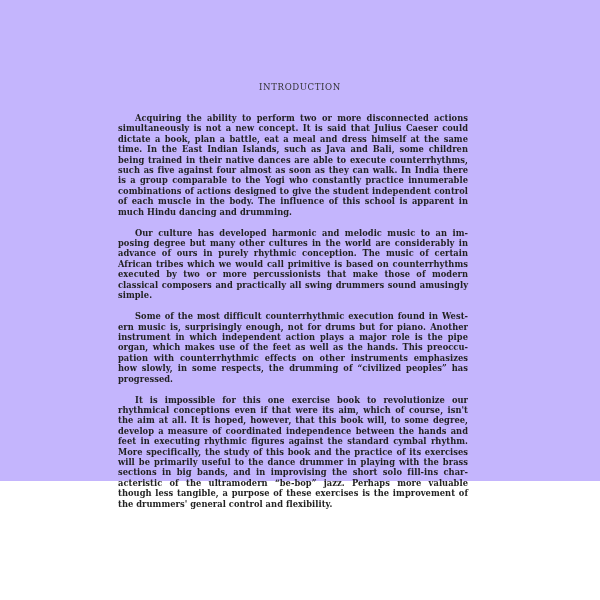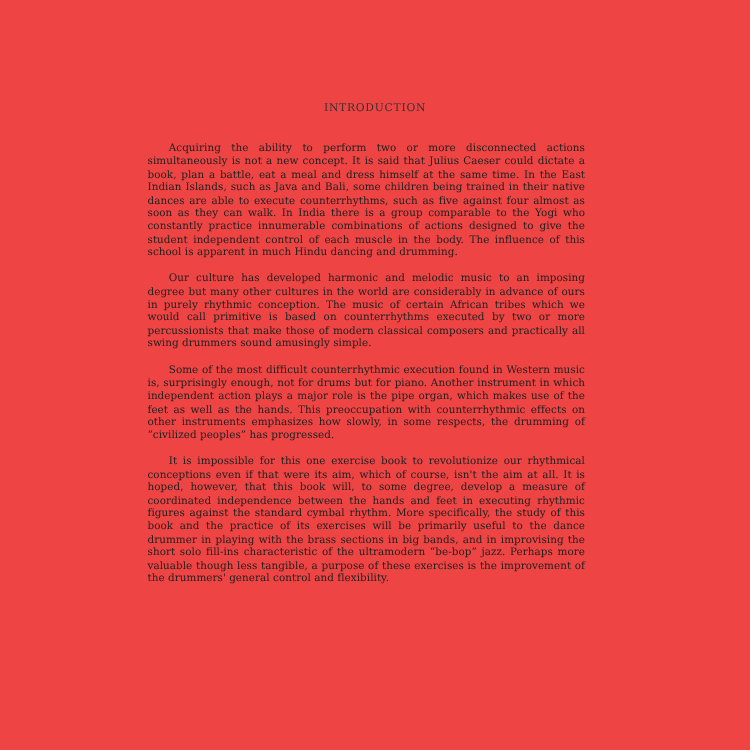--- a/index.html
+++ b/index.html
@@ -1,25 +1,25 @@
 <!DOCTYPE html>
 <html><head>
 <meta charset="utf-8">
 <style>
   html, body { margin:0; padding:0; background:#ffffff; }
   body { width:600px; height:600px; position:relative; overflow:hidden; }
-  .page { position:absolute; left:0; top:0; width:600px; height:600px; background:#ef4444; }
+  .page { position:absolute; left:0; top:0; width:600px; height:481px; background:#c4b5fd; }
   .title {
     position:absolute; top:82px; left:0; width:600px; text-align:center;
     font-family:"DejaVu Serif", serif; font-size:8.6px; letter-spacing:0.6px; color:#333;
   }
   .body {
     position:absolute; left:118px; top:113px; width:350px;
     font-family:"DejaVu Serif", serif; font-size:8.3px; line-height:10.4px;
-    color:#222; text-align:justify; letter-spacing:0.05px;
+    color:#222; text-align:justify; letter-spacing:0.05px;font-weight:bold;
   }
   .body p { margin:0 0 10.6px 0; text-indent:17px; hyphens:manual; }
 </style>
 </head>
 <body>
 
 <div class="page">
   <div class="title">INTRODUCTION</div>
   <div class="body">
     <p>Acquiring the ability to perform two or more disconnected actions simultaneously is not a new concept. It is said that Julius Caeser could dictate a book, plan a battle, eat a meal and dress himself at the same time. In the East Indian Islands, such as Java and Bali, some children being trained in their native dances are able to execute counterrhythms, such as five against four almost as soon as they can walk. In India there is a group comparable to the Yogi who constantly practice in­numerable combinations of actions designed to give the student inde­pendent control of each muscle in the body. The influence of this school is apparent in much Hindu dancing and drumming.</p>

